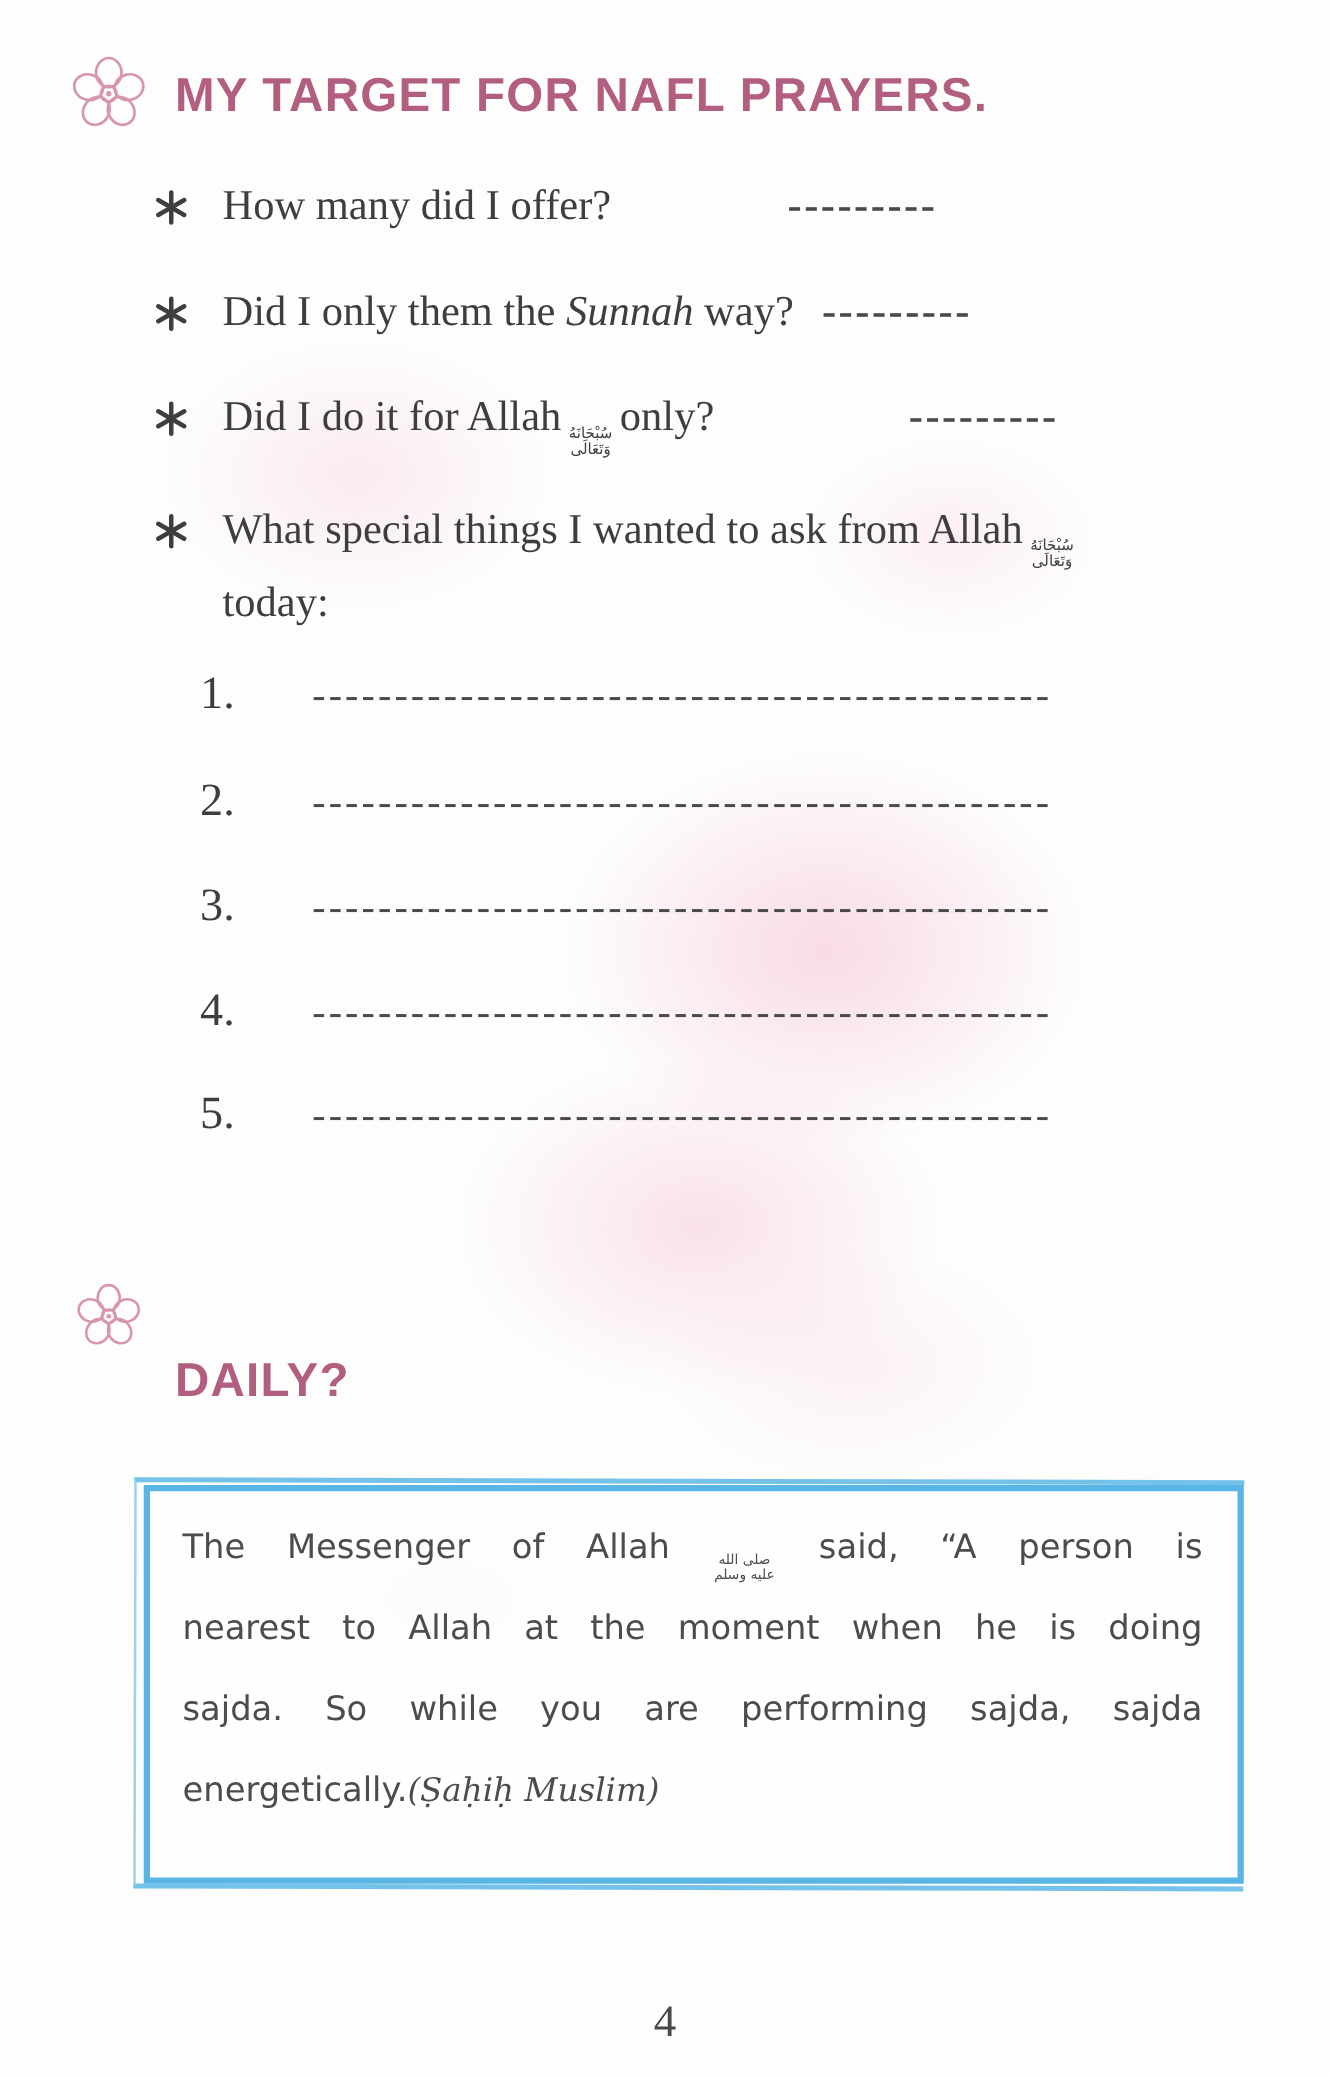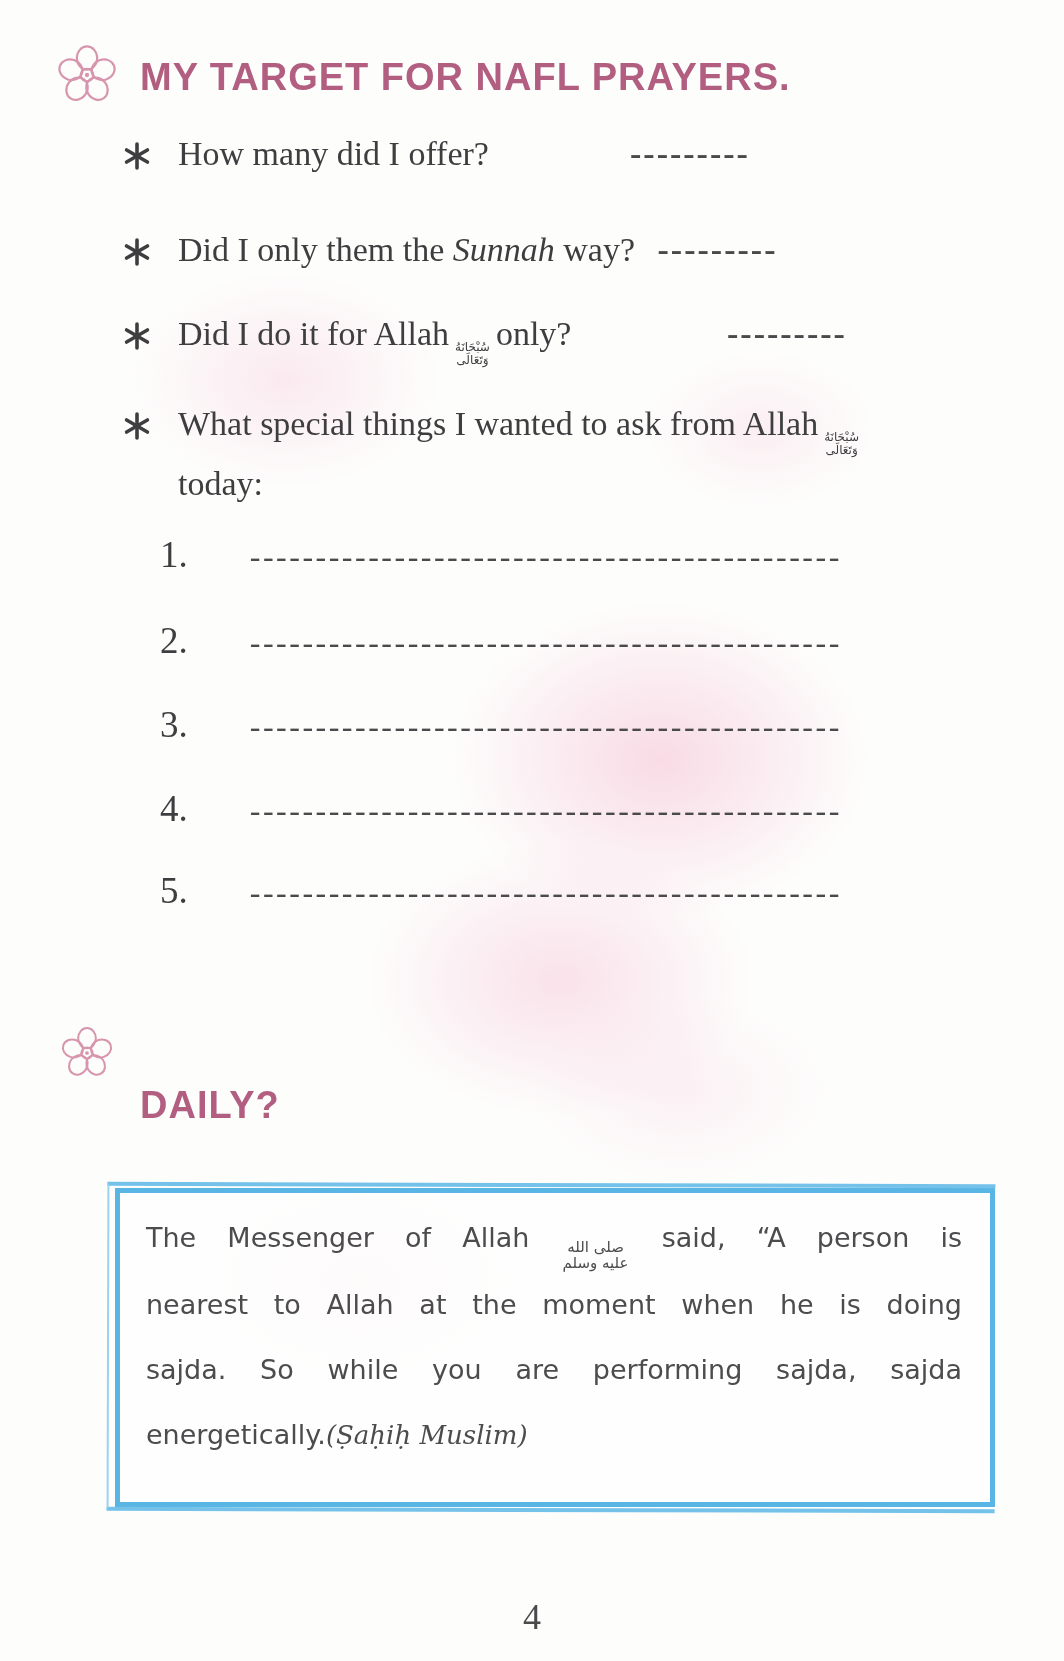--- a/index.html
+++ b/index.html
@@ -53,21 +53,21 @@
     transform:rotate(.15deg);pointer-events:none;
   }
   .quote-text{
     padding:12px 28px 0 26px;
     font-family:"DejaVu Sans",sans-serif;font-size:27px;color:#4c4c4e;
   }
   .quote-line{line-height:65px;text-align:justify;text-align-last:justify;white-space:normal;}
   .quote-line.last{text-align-last:left;}
   .pbuh{
     display:inline-flex;flex-direction:column;align-items:center;
-    font-size:15px;line-height:1.05;vertical-align:-5px;margin:0 2px;color:#4c4c4e;
+    font-size:11px;line-height:1.05;vertical-align:-5px;margin:0 2px;color:#4c4c4e;
   }
   .source{font-family:"DejaVu Serif",serif;font-style:italic;font-size:26px;letter-spacing:0;}
   .page-number{
     position:absolute;left:0;right:0;top:1596px;text-align:center;
     font-size:36px;color:#4a4a4c;
   }
 </style>
 </head>
 <body>
 
@@ -98,21 +98,21 @@
         <g transform="rotate(288 32 32)">
             <ellipse cx="32" cy="14.5" rx="10.5" ry="12"></ellipse>
           </g>
         <circle cx="32" cy="32" r="6.5"></circle>
       </g>
       <circle cx="32" cy="32" r="2.2" fill="#d795ae"></circle>
     </svg>
   </div>
   <h1 class="heading" style="top:54px;margin:0;">MY TARGET FOR NAFL PRAYERS.</h1>
 
-  <div class="q-row" style="top:132px;width:780px;">
+  <div class="q-row" style="top:143px;width:780px;">
     <span class="star">
       <svg width="30" height="30" viewBox="0 0 30 30">
           <g stroke="#3e3e40" stroke-width="3.6" stroke-linecap="round">
         <line x1="15" y1="3" x2="15" y2="27"></line>
             <line x1="4.6" y1="9" x2="25.4" y2="21"></line>
             <line x1="4.6" y1="21" x2="25.4" y2="9"></line>
           </g>
         </svg>
     </span>
     <span>How many did I offer?</span>

